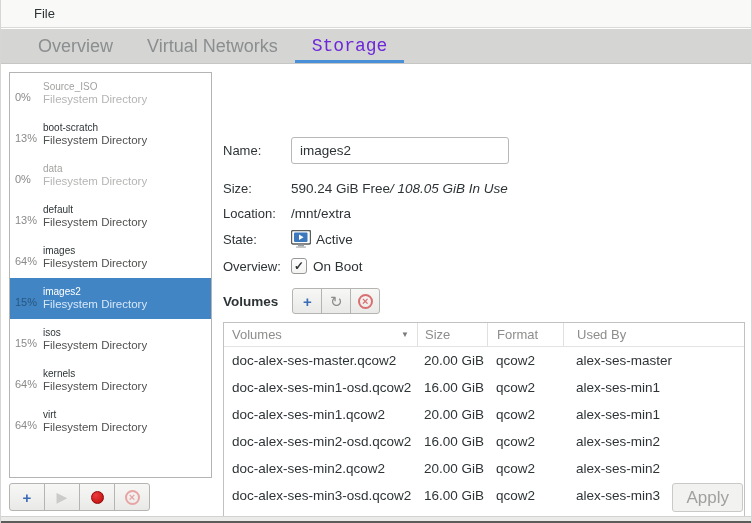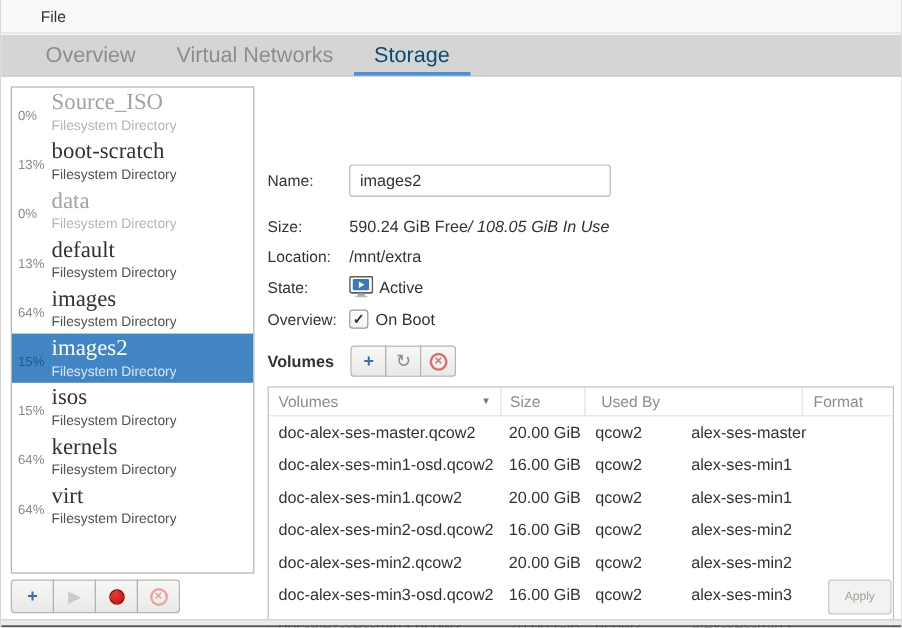--- a/index.html
+++ b/index.html
@@ -22,32 +22,32 @@
   
   .tabbar {
     position:absolute; top:29px; left:0; right:0; height:35px;
     background:#d5d5d3; border-bottom:1px solid #c6c6c4;
     display:flex; align-items:stretch; padding-left:20px;
   }
   .tab {
     display:flex; align-items:center; padding:3px 17px 0 17px;
     font-size:18px; color:#8b8e8f; border-bottom:3px solid transparent;
   }
-  .tab.active { color:#0c4a6e; border-bottom-color:#4a90d9; }
+  .tab.active { color:#6d28d9; border-bottom-color:#4a90d9;font-family:Liberation Mono, monospace; }
   
   .content { position:absolute; top:64px; left:0; right:0; height:452px; background:#ffffff; }
   
   .sidebar {
     position:absolute; left:8px; top:8px; width:203px; height:406px;
     border:1px solid #b4b4b2; background:#fff; overflow:hidden;
   }
   .pool { height:41px; display:flex; align-items:center; padding-left:5px; }
   .pool .pct { width:28px; font-size:11px; color:#8a8a89; padding-top:7px; flex:none; }
   .pool .info { display:flex; flex-direction:column; justify-content:center; overflow:hidden; }
-  .pool .name { font-size:19px; color:#2e3436; line-height:1.3; white-space:nowrap;font-family:Liberation Serif, serif; }
+  .pool .name { font-size:10px; color:#2e3436; line-height:1.3; white-space:nowrap; }
   .pool .ptype { font-size:11.5px; color:#50524f; line-height:1.2; white-space:nowrap; }
   .pool.inactive .name { color:#a2a2a0; }
   .pool.inactive .ptype { color:#b5b5b3; }
   .pool.selected { background:#4285c5; }
   .pool.selected .name { color:#ffffff; }
   .pool.selected .ptype { color:#d6e7f7; }
   .pool.selected .pct { color:#27567f; }
   
   .details { position:absolute; left:222px; top:72px; width:522px; }
   .frow { position:absolute; left:0; display:flex; align-items:center; font-size:13.5px; color:#2e3436; }
@@ -110,21 +110,21 @@
   .pool-toolbar .tbtn { width:36px; height:28px; }
   .icon-play { color:#cbcbc9; font-size:14px; line-height:1; }
   .stop-dot {
     width:13px; height:13px; border-radius:50%;
     background:radial-gradient(circle at 35% 30%, #ee3b3b, #bb0b0b);
     border:1px solid #8f0606;
   }
   .apply-btn {
     position:absolute; right:8px; top:419px; height:29px; padding:0 13px;
     background:#f2f2f1; border:1px solid #c9c9c7; border-radius:3px;
-    color:#a0a09e; font-size:10px; font-family:inherit;
+    color:#a0a09e; font-size:17px; font-family:inherit;
   }
   
   .bottom-strip { position:absolute; top:516px; left:0; right:0; height:5px; background:#ebebe9; border-top:1px solid #d2d2d0; }
   .bottom-edge { position:absolute; top:521px; left:0; right:0; height:2px; background:#5c5c5a; }
 </style>
 </head>
 <body>
 
 <div class="window">
 
@@ -259,22 +259,22 @@
         </span>
       </div>
 
       <div class="vtable">
         <div class="vhead">
           <span class="hc hc-vol">
             <span>Volumes</span>
             <span class="sort-arrow">▼</span>
           </span>
           <span class="hc hc-size">Size</span>
+          <span class="hc hc-format">Format</span>
           <span class="hc hc-used">Used By</span>
-          <span class="hc hc-format">Format</span>
         </div>
 
         <div class="vrow">
           <span class="c0">doc-alex-ses-master.qcow2</span>
           <span class="c1">20.00 GiB</span>
           <span class="c2">qcow2</span>
           <span class="c3">alex-ses-master</span>
         </div>
         <div class="vrow">
           <span class="c0">doc-alex-ses-min1-osd.qcow2</span>

